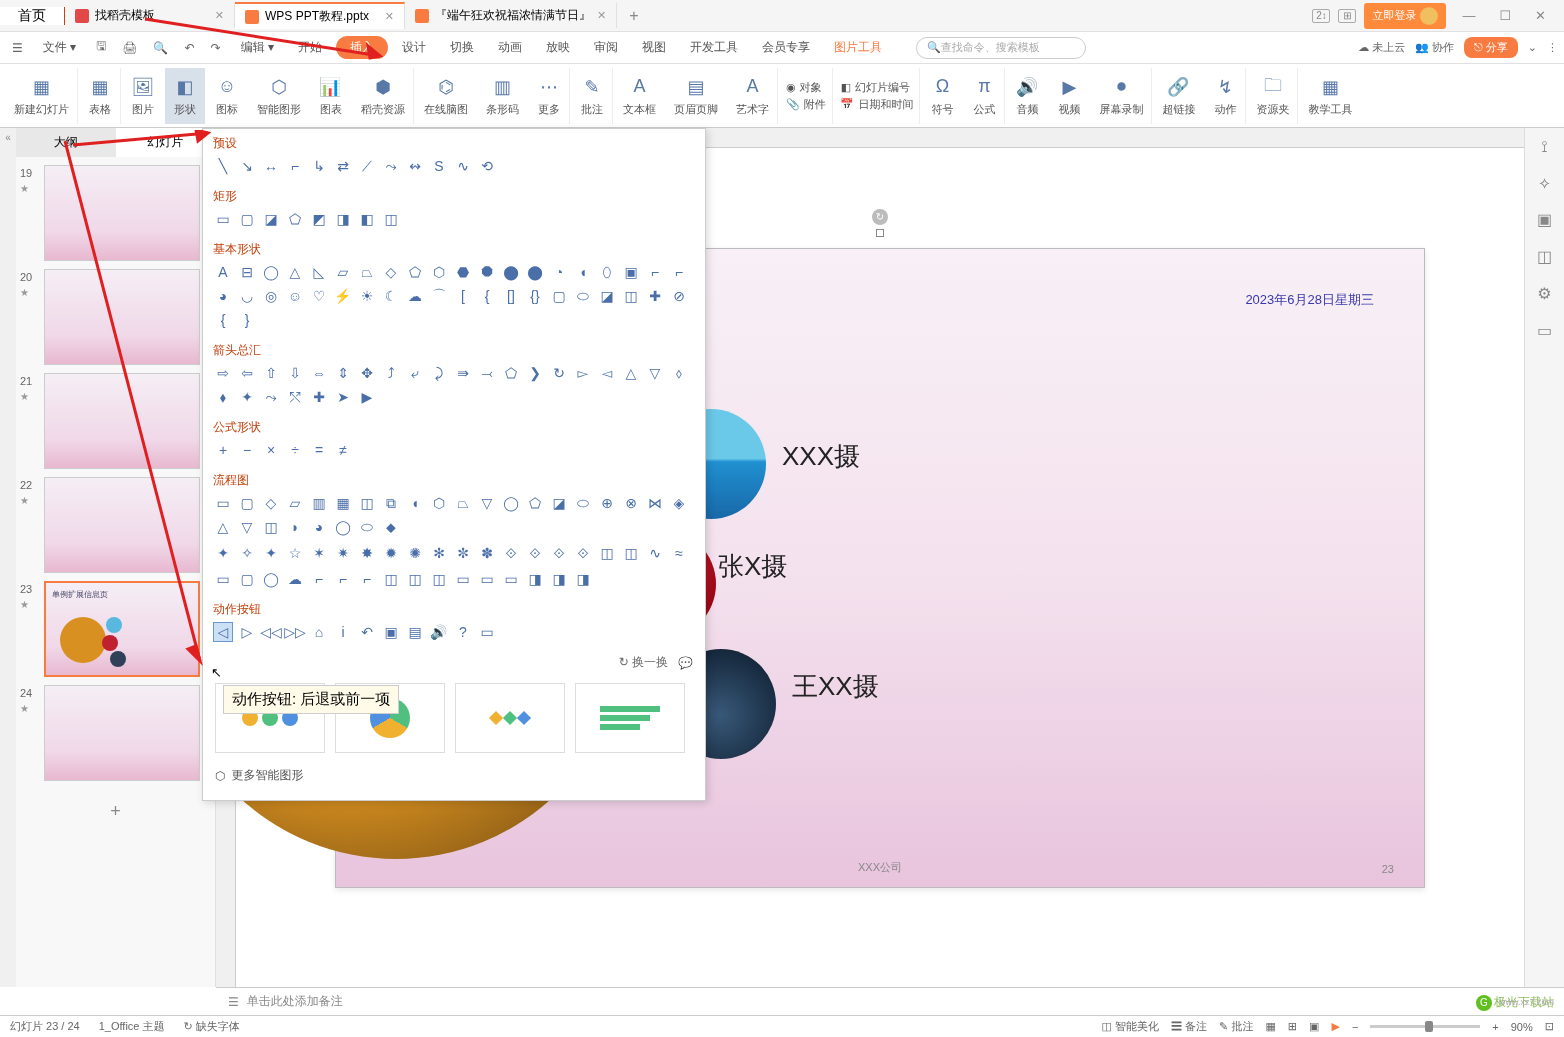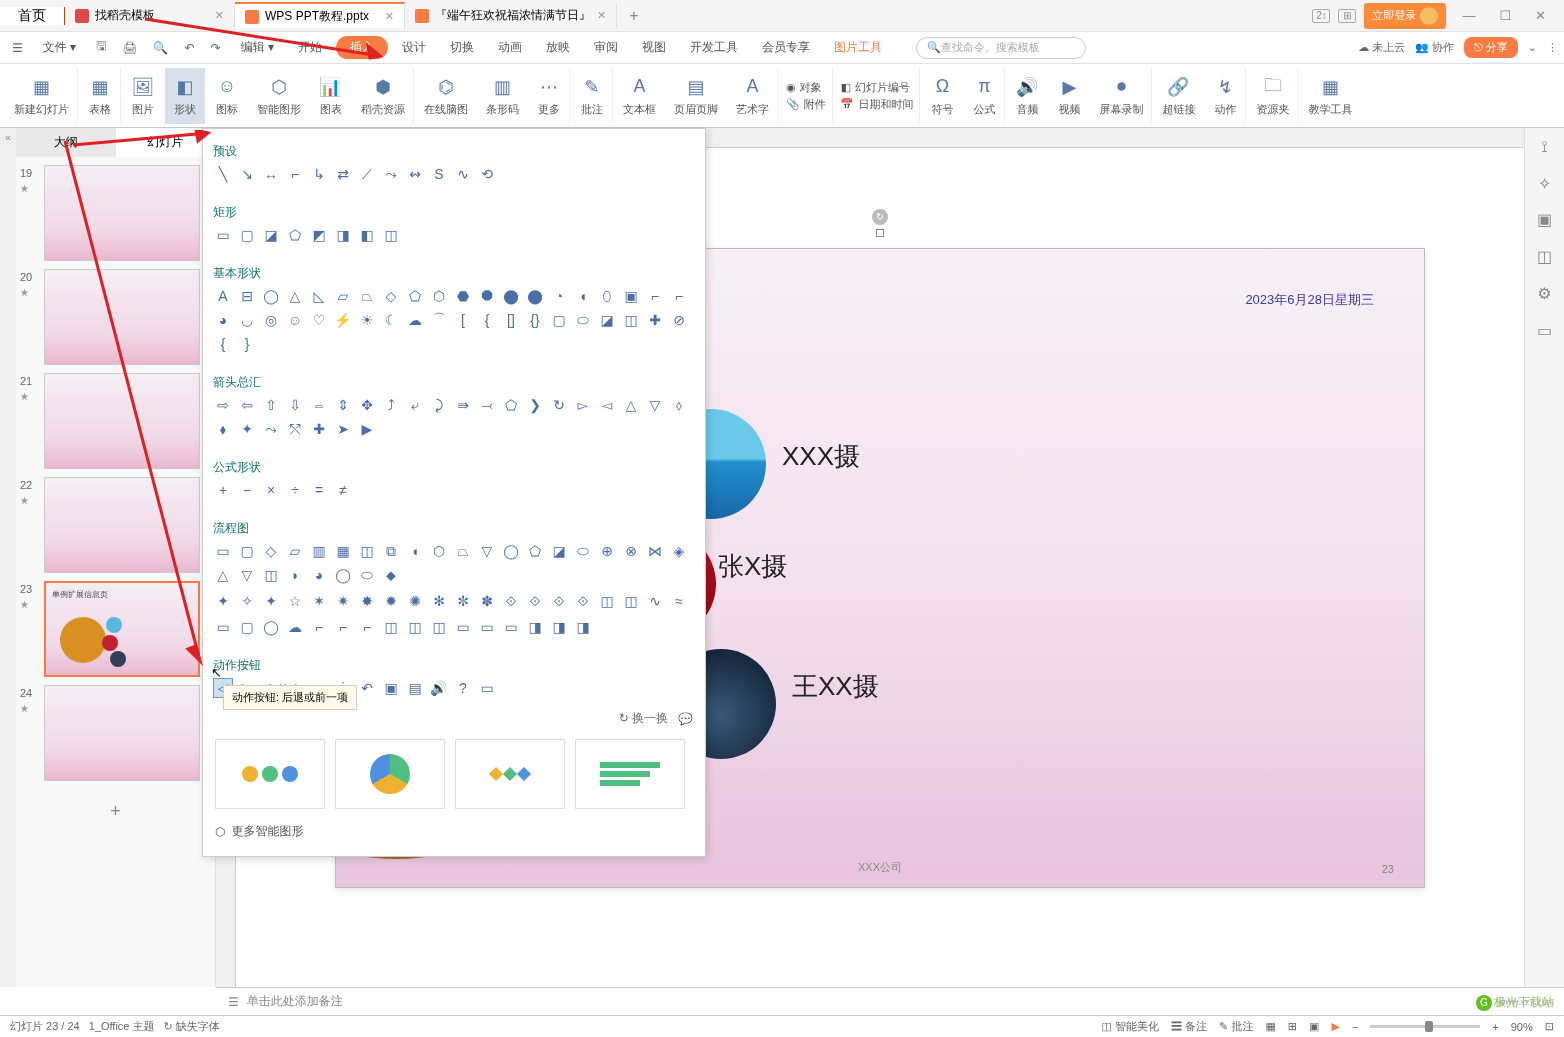--- a/index.html
+++ b/index.html
@@ -48,25 +48,25 @@
 .sidebar-tab { flex: 1; text-align: center; padding: 6px; background: #e8e8e8; }
 .sidebar-tab.active { background: #fff; }
 .thumb { margin: 8px 10px 8px 28px; position: relative; }
 .thumb-num { position: absolute; left: -24px; top: 2px; font-size: 11px; color: #666; }
 .thumb-star { position: absolute; left: -24px; top: 18px; font-size: 10px; color: #999; }
 .thumb-box { width: 156px; height: 96px; background: linear-gradient(180deg, #f5eef5 0%, #f0d8e8 70%, #e8b8d0 100%); border: 1px solid #ccc; position: relative; overflow: hidden; }
 .thumb-box.selected { border: 2px solid #f87c42; }
 
 
 .shapes-dropdown { position: absolute; left: 202px; top: 128px; width: 504px; background: #fff; border: 1px solid #ccc; box-shadow: 2px 2px 8px rgba(0,0,0,0.15); z-index: 50; padding-bottom: 8px; }
-.shape-section-title { font-size: 12px; color: #0f766e; padding: 14px 10px 4px; }
+.shape-section-title { font-size: 12px; color: #c2410c; padding: 6px 10px 4px; }
 .shape-grid { display: flex; flex-wrap: wrap; gap: 4px; padding: 0 10px 6px; }
 .shape-cell { width: 20px; height: 20px; display: flex; align-items: center; justify-content: center; color: #4a6ea8; font-size: 14px; }
 .shape-cell.sel { background: #cce0f5; border: 1px solid #6699cc; }
-.tooltip-box { position: absolute; left: 20px; top: 640px; background: #fffbe8; border: 1px solid #ccc; padding: 4px 8px; font-size: 11px; white-space: nowrap; z-index: 60; }
+.tooltip-box { position: absolute; left: 20px; top: 640px; background: #fffbe8; border: 1px solid #ccc; padding: 4px 8px; font-size: 15px; white-space: nowrap; z-index: 60; }
 .shapes-footer { display: flex; align-items: center; justify-content: flex-end; gap: 10px; padding: 6px 12px; font-size: 12px; color: #666; }
 .template-row { display: flex; gap: 10px; padding: 6px 12px; }
 .template-card { width: 110px; height: 70px; border: 1px solid #ddd; background: #fff; display: flex; align-items: center; justify-content: center; }
 .more-smart { padding: 8px 12px; font-size: 12px; color: #555; display: flex; align-items: center; gap: 6px; }
 
 
 .canvas-wrap { flex: 1; position: relative; background: #fff; overflow: hidden; }
 .ruler-h { height: 20px; background: #f0f0f0; border-bottom: 1px solid #ccc; font-size: 8px; color: #888; position: relative; }
 .canvas-area { position: relative; height: calc(100% - 20px); display: flex; }
 .ruler-v { width: 20px; background: #f0f0f0; border-right: 1px solid #ccc; }
@@ -83,21 +83,21 @@
 .circle-label { position: absolute; font-size: 26px; color: #222; }
 
 
 .right-strip { width: 40px; background: #f5f5f5; border-left: 1px solid #ddd; display: flex; flex-direction: column; align-items: center; gap: 18px; padding-top: 10px; }
 .right-strip span { color: #888; font-size: 16px; }
 
 
 .notes-bar { height: 28px; border-top: 1px solid #ccc; display: flex; align-items: center; padding: 0 12px; font-size: 12px; color: #888; gap: 8px; margin-left: 216px; }
 
 
-.statusbar { height: 22px; border-top: 1px solid #ccc; display: flex; align-items: center; padding: 0 10px; font-size: 11px; color: #666; gap: 9px; }
+.statusbar { height: 22px; border-top: 1px solid #ccc; display: flex; align-items: center; padding: 0 10px; font-size: 11px; color: #666; gap: 19px; }
 .statusbar-right { margin-left: auto; display: flex; align-items: center; gap: 12px; }
 .zoom-slider { width: 110px; height: 3px; background: #ccc; position: relative; }
 .zoom-thumb { position: absolute; left: 50%; top: -4px; width: 8px; height: 11px; background: #888; border-radius: 2px; }
 
 
 .red-arrow { position: absolute; stroke: #e02020; stroke-width: 3; fill: #e02020; z-index: 200; }
 
 
 .add-slide { text-align: center; padding: 12px; font-size: 18px; color: #888; }
 

